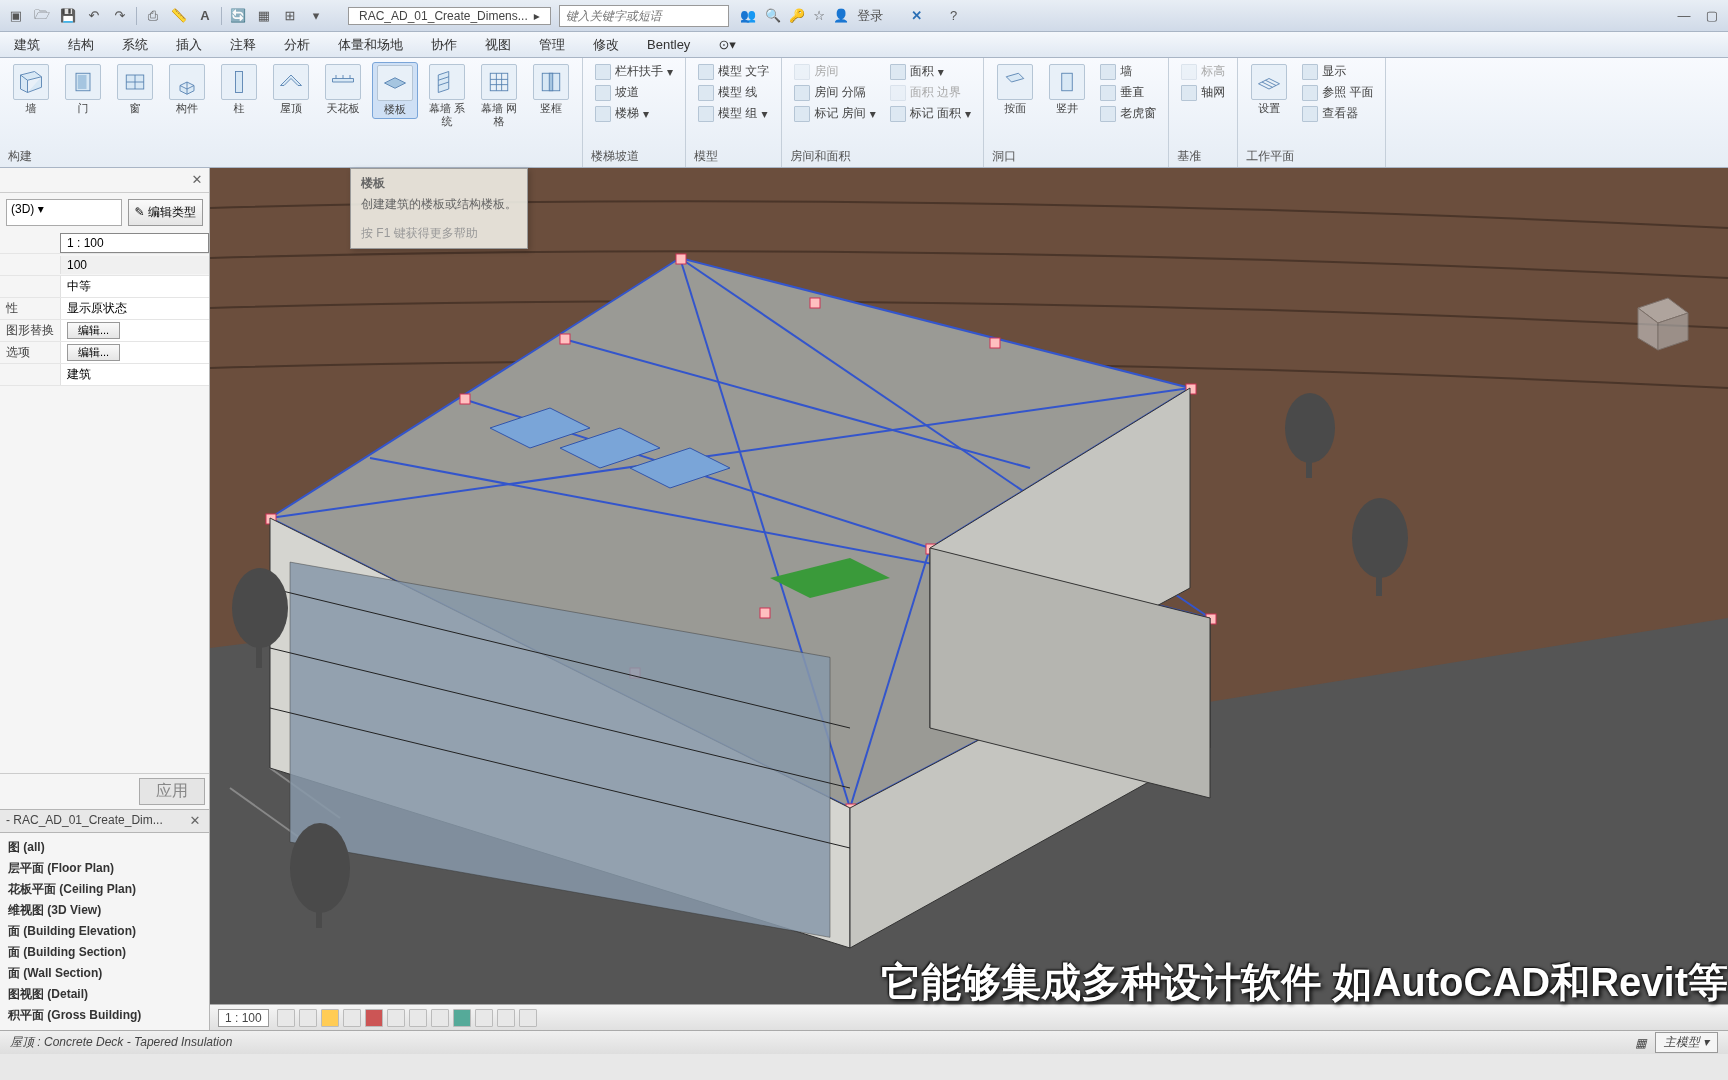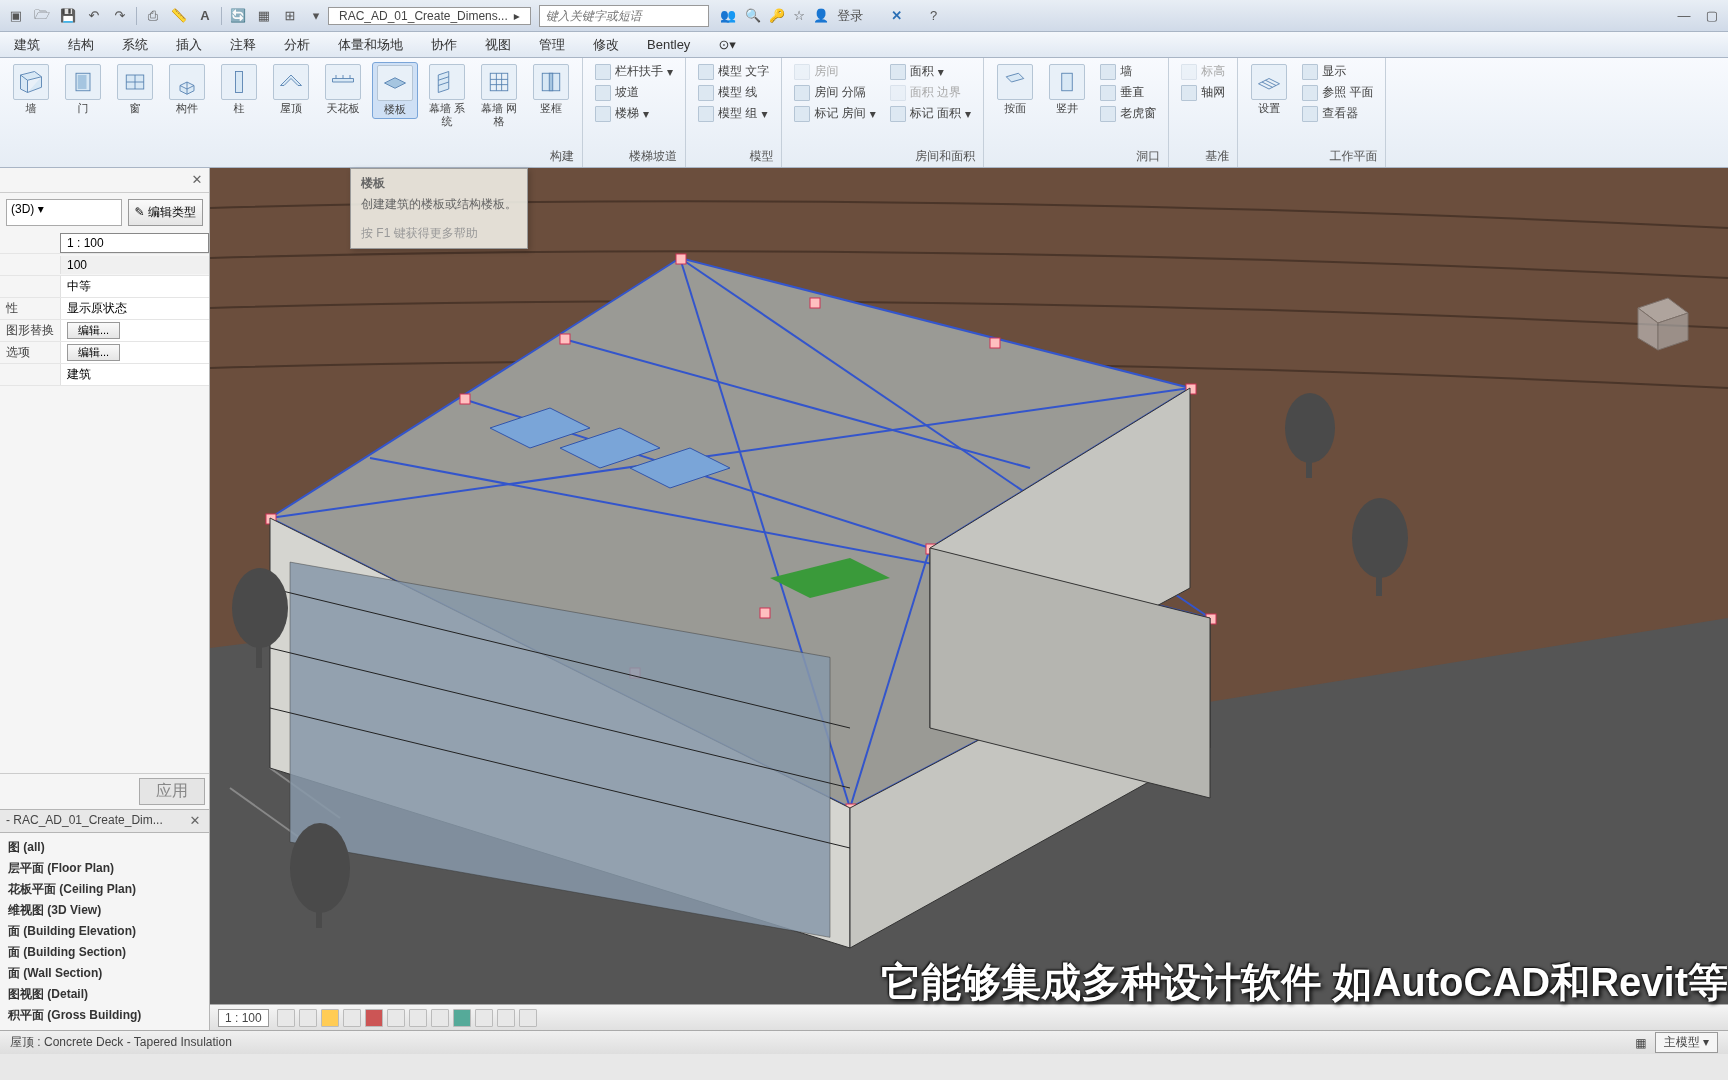--- a/index.html
+++ b/index.html
@@ -3,35 +3,35 @@
 <meta charset="utf-8">
 <style>
 * { margin: 0; padding: 0; box-sizing: border-box; font-family: "Microsoft YaHei", Arial, sans-serif; }
 body { background: #e8e8e8; overflow: hidden; width: 1728px; height: 1080px; position: relative; }
 
 
 .titlebar { height: 32px; background: linear-gradient(#e8eef5, #d0dae8); display: flex; align-items: center; padding: 0 4px; border-bottom: 1px solid #a9b5c5; }
 .qat { display: flex; gap: 2px; align-items: center; }
 .qat-btn { width: 24px; height: 24px; display: flex; align-items: center; justify-content: center; cursor: pointer; border-radius: 2px; font-size: 13px; color: #555; }
 .qat-sep { width: 1px; height: 18px; background: #a9b5c5; margin: 0 2px; }
-.title-doc { background: #fff; border: 1px solid #999; padding: 1px 10px; font-size: 12px; color: #444; display: flex; align-items: center; }
+.title-doc { margin-left: 20px; background: #fff; border: 1px solid #999; padding: 1px 10px; font-size: 12px; color: #444; display: flex; align-items: center; }
 .title-search { margin-left: 8px; background: #fff; border: 1px solid #999; width: 170px; height: 22px; font-size: 12px; padding: 0 6px; font-style: italic; color: #888; }
 .title-right { margin-left: 12px; display: flex; gap: 8px; align-items: center; font-size: 13px; color: #555; }
 .title-right span { cursor: pointer; }
 .win-controls { margin-left: auto; display: flex; gap: 4px; }
 
 
 .menubar { height: 26px; background: linear-gradient(#f5f8fc, #e0e8f2); display: flex; align-items: center; padding: 0 10px; gap: 20px; border-bottom: 1px solid #a9b5c5; font-size: 13px; color: #333; }
 .menu-item { cursor: pointer; padding: 2px 4px; }
 
 
 .ribbon { height: 110px; background: linear-gradient(#f8fafe, #e6edf5); display: flex; border-bottom: 1px solid #a9b5c5; }
 .ribbon-panel { border-right: 1px solid #c5cfda; padding: 4px 8px 2px 8px; display: flex; flex-direction: column; justify-content: space-between; }
 .ribbon-panel-content { display: flex; gap: 6px; align-items: flex-start; flex: 1; }
-.ribbon-panel-label { text-align: right; font-size: 12px; color: #555; padding-top: 2px; }
+.ribbon-panel-label { text-align: left; font-size: 12px; color: #555; padding-top: 2px; }
 .big-tool { display: flex; flex-direction: column; align-items: center; width: 46px; cursor: pointer; padding: 2px; border-radius: 3px; }
 .big-tool .icon { width: 36px; height: 36px; background: #e8f0f8; border: 1px solid #b5c5d5; border-radius: 2px; margin-bottom: 2px; display: flex; align-items: center; justify-content: center; }
 .big-tool .icon svg { width: 28px; height: 28px; }
 .big-tool.active { background: #cfe0f5; border: 1px solid #7aa5d8; }
 .big-tool span { font-size: 11px; color: #444; text-align: center; line-height: 1.2; }
 .small-tools { display: flex; flex-direction: column; gap: 2px; }
 .small-tool { display: flex; align-items: center; gap: 4px; font-size: 12px; color: #444; cursor: pointer; padding: 1px 4px; white-space: nowrap; }
 .small-tool .si { width: 16px; height: 16px; background: #dde8f2; border: 1px solid #b5c5d5; border-radius: 1px; flex-shrink: 0; }
 .small-tool.disabled { color: #aaa; }
 .small-tool.disabled .si { opacity: 0.4; }
@@ -63,21 +63,21 @@
 .viewport-canvas { position: absolute; inset: 0; }
 .viewcube { position: absolute; top: 110px; right: 30px; width: 80px; height: 80px; opacity: 0.6; }
 
 
 .viewbar { position: absolute; bottom: 0; left: 0; right: 0; height: 26px; background: linear-gradient(#f5f5f5, #e0e0e0); border-top: 1px solid #aaa; display: flex; align-items: center; padding: 0 8px; gap: 8px; font-size: 12px; color: #444; }
 .viewbar-scale { border: 1px solid #999; background: #fff; padding: 1px 6px; }
 .viewbar-icons { display: flex; gap: 4px; }
 .vb-icon { width: 18px; height: 18px; background: #e8e8e8; border: 1px solid #bbb; cursor: pointer; border-radius: 1px; }
 
 
-.statusbar { height: 24px; background: linear-gradient(#f0f0f0, #dedede); border-top: 1px solid #aaa; display: flex; align-items: center; padding: 0 10px; font-size: 12px; color: #444; }
+.statusbar { height: 24px; background: linear-gradient(#f0f0f0, #dedede); border-top: 1px solid #aaa; display: flex; align-items: center; padding: 0 10px; font-size: 12px; color: #444; font-style: italic; }
 .status-right { margin-left: auto; display: flex; gap: 8px; align-items: center; }
 .status-btn { border: 1px solid #999; padding: 1px 8px; background: #f5f5f5; cursor: pointer; }
 
 
 .subtitle { position: absolute; bottom: 70px; left: 0; right: 0; text-align: right; font-size: 40px; color: #fff; font-weight: 700; text-shadow: 2px 2px 4px rgba(0,0,0,0.9), -1px -1px 2px rgba(0,0,0,0.9); pointer-events: none; }
 
 
 .tooltip { position: absolute; top: 168px; left: 350px; background: rgba(248,248,240,0.85); border: 1px solid #999; padding: 6px 10px; font-size: 12px; color: #666; box-shadow: 2px 2px 6px rgba(0,0,0,0.2); }
 </style>
 </head>

